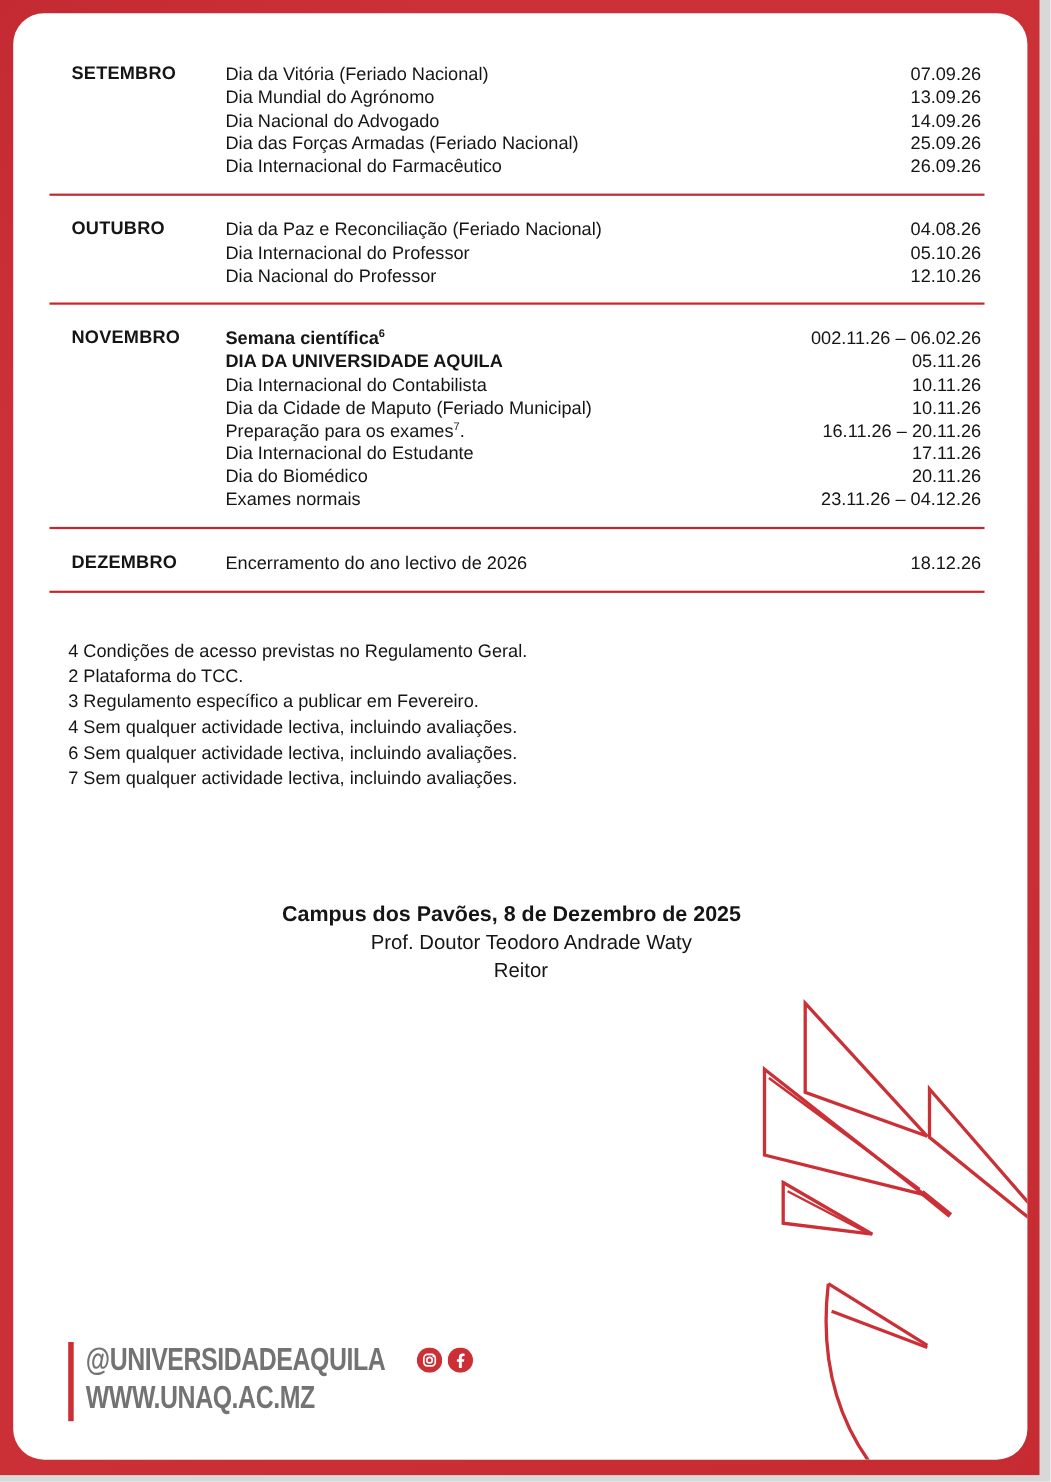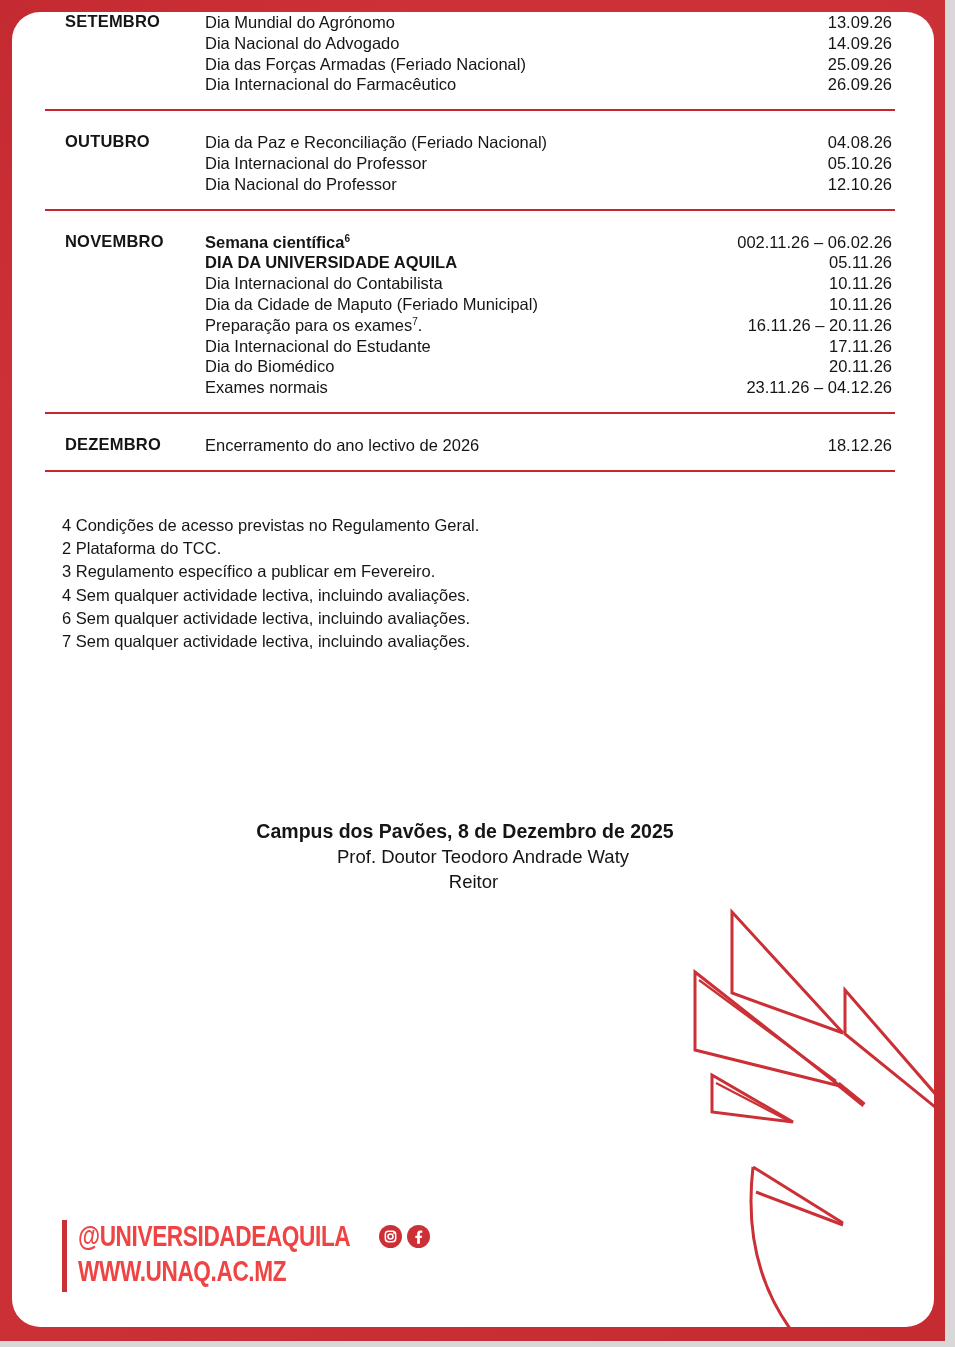--- a/index.html
+++ b/index.html
@@ -13,21 +13,21 @@
   .red-frame {
     position:absolute; left:0; top:0; width:945px; height:1341px;
     background:#cb3036;
     background:linear-gradient(135deg,#c42a31 0%, #cd3138 18%, #cb3036 60%, #c62b32 100%);
   }
   .page {
     position:absolute; left:12px; top:12px; width:922px; height:1315px;
     background:#ffffff; border-radius:28px; overflow:hidden;
   }
   
-  .calendar { font-size:16.5px; }
+  .calendar { padding-top:46px; font-size:16.5px; }
   .section { display:flex; padding:21px 42px 14px 53px; }
   .section:first-child { padding-top:0; }
   .section:last-child { padding-top:16px; padding-bottom:10px; }
   .month-col { width:140px; flex:0 0 140px; font-weight:bold; letter-spacing:.2px; }
   .rows { flex:1; }
   .row { display:flex; justify-content:space-between; line-height:20.8px; }
   .event { flex:1; padding-right:12px; }
   .event.bold { font-weight:bold; }
   .event sup { font-size:10px; line-height:0; }
   .date { white-space:nowrap; text-align:right; }
@@ -36,21 +36,21 @@
   .footnotes { margin:42px 60px 0 50px; font-size:16.5px; line-height:23.3px; }
   
   .signature { position:absolute; left:0; right:16px; top:806px; text-align:center; }
   .signature .place-date { font-weight:bold; font-size:19.5px; line-height:26px; }
   .signature .name { font-size:18.5px; line-height:25px;padding-left:36px; }
   .signature .role { font-size:18.5px; line-height:25px;margin-left:17px; }
   
   .logo { position:absolute; left:638px; top:878px; width:300px; height:437px; }
   
   .footer-bar { position:absolute; left:50px; top:1208px; width:5px; height:72px; background:#cb3036; }
-  .footer { position:absolute; left:66px; top:1206px; color:#ef4444; }
+  .footer { position:absolute; left:66px; top:1206px; color:#737373; }
   .footer-line1 { display:flex; align-items:center; height:36px; }
   .handle {
     font-weight:bold; font-size:29px; letter-spacing:-0.5px;
     transform:scaleX(0.78); transform-origin:left center; white-space:nowrap;
   }
   .social { display:flex; gap:5px; margin-left:-48px; }
   .social svg { width:23px; height:23px; display:block; }
   .website {
     font-weight:bold; font-size:29px; letter-spacing:-0.5px;
     transform:scaleX(0.78); transform-origin:left center; white-space:nowrap;
@@ -61,20 +61,24 @@
 <body>
 
 <div class="red-frame"></div>
 
 <div class="page">
 
   <div class="calendar">
       <div class="section">
         <div class="month-col">SETEMBRO</div>
         <div class="rows">
+          <div class="row">
+            <span class="event">Dia da Vitória (Feriado Nacional)</span>
+            <span class="date">07.09.26</span>
+          </div>
           <div class="row">
             <span class="event">Dia Mundial do Agrónomo</span>
             <span class="date">13.09.26</span>
           </div>
           <div class="row">
             <span class="event">Dia Nacional do Advogado</span>
             <span class="date">14.09.26</span>
           </div>
           <div class="row">
             <span class="event">Dia das Forças Armadas (Feriado Nacional)</span>

